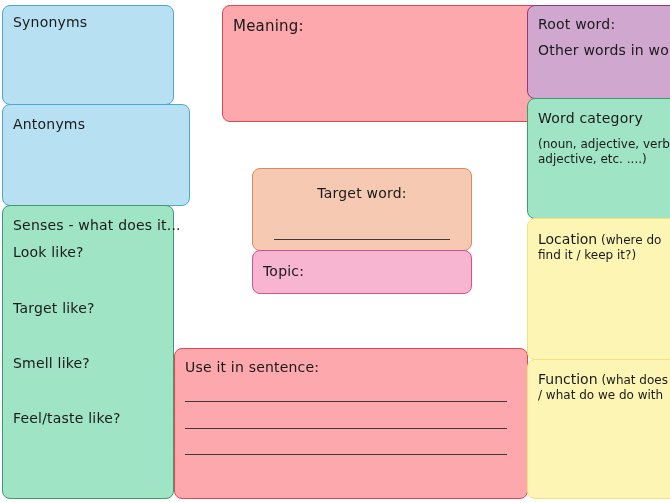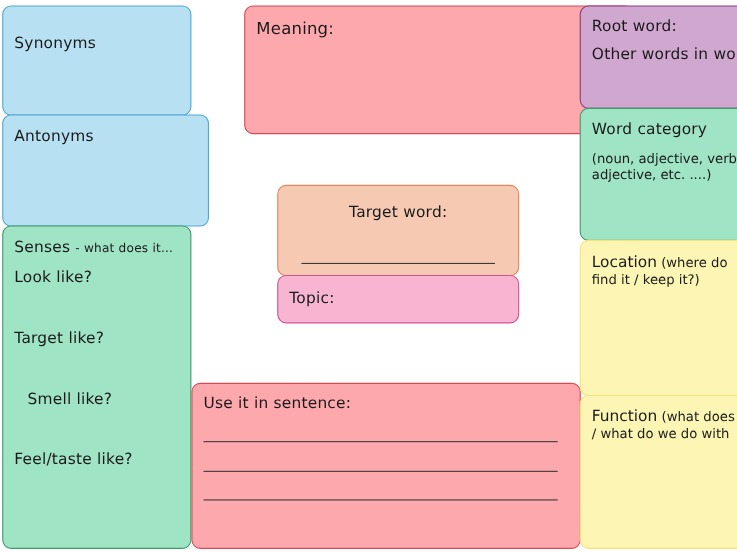--- a/index.html
+++ b/index.html
@@ -26,21 +26,21 @@
       border-width: 1.5px;
       border-style: solid;
     }
     .lbl {
       position: absolute;
       font-size: 14px;
       white-space: nowrap;
       letter-spacing: 0.2px;
     }
     .sub {
-      font-size: 11px;
+      font-size: 14px;
     }
     .small {
       font-size: 12px;
       line-height: 15px;
       white-space: nowrap;
     }
     .blue  { background: #b8e0f3; border-color: #4fa8cf; }
     .green { background: #9fe4c4; border-color: #3f9a6c; }
     .red   { background: #fda8ad; border-color: #d94a56; }
     .peach { background: #f6c9b2; border-color: #e0885d; }
@@ -52,35 +52,35 @@
       height: 0;
       border-top: 1.3px solid #3a3a3a;
     }
   </style>
 </head>
 <body>
 
 <div class="page">
 
   <div class="box blue" style="left:2px; top:5px; width:172px; height:100px;">
-    <span class="lbl" style="left:10px; top:26px;">Synonyms</span>
+    <span class="lbl" style="left:10px; top:8px;">Synonyms</span>
   </div>
 
   <div class="box blue" style="left:2px; top:104px; width:188px; height:102px;">
     <span class="lbl" style="left:10px; top:11px;">Antonyms</span>
   </div>
 
   <div class="box green" style="left:2px; top:205px; width:172px; height:294px;">
     <span class="lbl" style="left:10px; top:11px;">
       <span>Senses</span>
       <span class="sub">- what does it...</span>
     </span>
     <span class="lbl" style="left:10px; top:38px;">Look like?</span>
     <span class="lbl" style="left:10px; top:94px;">Target like?</span>
-    <span class="lbl" style="left:10px; top:149px;margin-left:12px;">Smell like?</span>
+    <span class="lbl" style="left:10px; top:149px;">Smell like?</span>
     <span class="lbl" style="left:10px; top:204px;">Feel/taste like?</span>
   </div>
 
   <div class="box red" style="left:174px; top:5px; width:354px; height:117px;margin-left:48px;">
     <span class="lbl" style="left:10px; top:11px; font-size:15px;">Meaning:</span>
   </div>
 
   <div class="box peach" style="left:252px; top:168px; width:220px; height:83px;">
     <span class="lbl" style="left:0; right:0; top:16px; text-align:center;">Target word:</span>
     <div class="line" style="left:21px; width:176px; top:70px;"></div>

